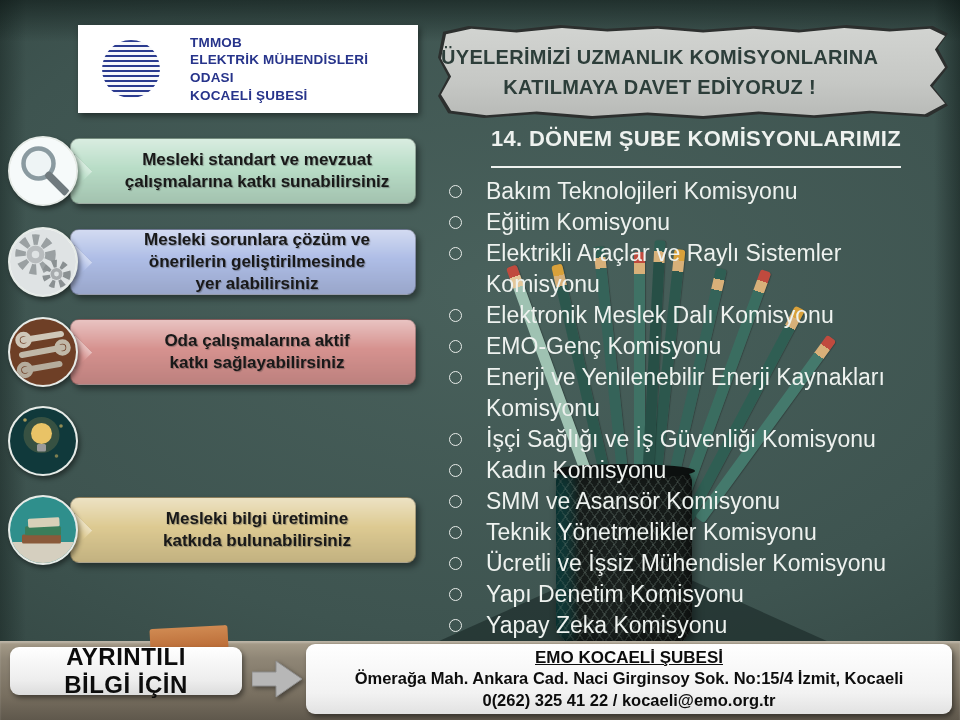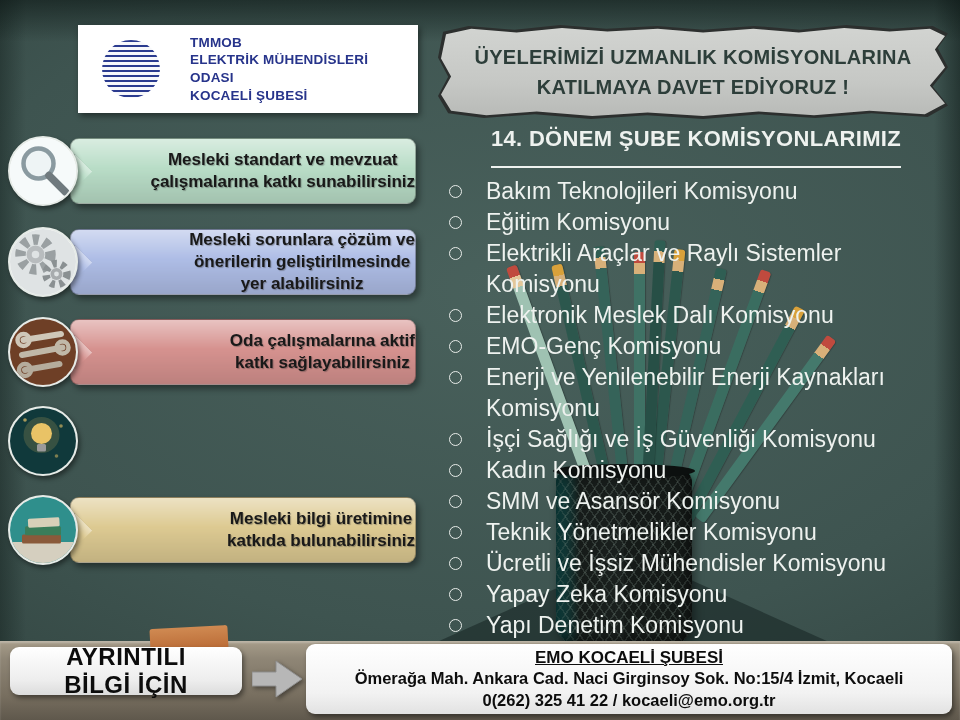--- a/index.html
+++ b/index.html
@@ -47,36 +47,36 @@
     box-shadow:2px 3px 6px rgba(0,0,0,.45);display:flex;align-items:center;padding:0 10px;box-sizing:border-box;}
   .logo-globe{width:58px;height:58px;border-radius:50%;flex:0 0 auto;margin-left:14px;
     background:repeating-linear-gradient(180deg,#2b3b8f 0 2.5px,#f7f8fb 2.5px 5px);}
   .logo-text{margin-left:30px;color:#27348b;font-weight:700;font-size:13.5px;line-height:1.3;letter-spacing:.2px;white-space:pre-line;}
   
   .invite-outer{position:absolute;left:438px;top:24px;width:510px;height:96px;z-index:5;background:#2c2f2e;
     clip-path:polygon(1% 8%,6% 2%,15% 6%,24% 1%,33% 5%,43% 2%,52% 6%,62% 2%,71% 6%,80% 1%,89% 5%,97% 2%,100% 10%,98% 25%,100% 45%,97% 65%,100% 85%,96% 97%,85% 93%,74% 98%,63% 94%,52% 99%,41% 95%,30% 99%,19% 94%,9% 98%,2% 93%,0% 75%,2% 55%,0% 35%);
     filter:drop-shadow(3px 4px 4px rgba(0,0,0,.45));}
   .invite-inner{position:absolute;inset:3px;background:linear-gradient(180deg,#d2d4d1 0,#c6c8c5 60%,#b8bab7 100%);
     clip-path:polygon(1% 8%,6% 2%,15% 6%,24% 1%,33% 5%,43% 2%,52% 6%,62% 2%,71% 6%,80% 1%,89% 5%,97% 2%,100% 10%,98% 25%,100% 45%,97% 65%,100% 85%,96% 97%,85% 93%,74% 98%,63% 94%,52% 99%,41% 95%,30% 99%,19% 94%,9% 98%,2% 93%,0% 75%,2% 55%,0% 35%);
-    display:flex;align-items:center;justify-content:center;}
+    display:flex;align-items:center;justify-content:flex-start;}
   .invite-text{font-size:20px;font-weight:700;color:#2d3e3a;text-align:center;line-height:1.5;letter-spacing:.3px;white-space:pre-line;}
   
   .commissions{position:absolute;left:442px;top:126px;width:508px;z-index:5;color:#eef2ef;}
   .commissions h2{margin:0;text-align:center;font-size:22px;font-weight:700;letter-spacing:.3px;}
   .commissions h2 span{display:inline-block;border-bottom:2px solid #eef2ef;padding-bottom:14px;text-align:right;}
   .commissions ul{list-style:none;margin:8px 0 0 0;padding:0;font-size:23px;line-height:31px;}
   .commissions li{position:relative;padding-left:44px;}
   .commissions li::before{content:"";position:absolute;left:7px;top:9px;width:11px;height:11px;border:1.5px solid #e8ece9;border-radius:50%;}
   
   .benefit{position:absolute;left:8px;width:408px;height:70px;z-index:5;}
   .benefit-banner{position:absolute;left:62px;top:2px;right:0;bottom:2px;border-radius:9px;
     border:1px solid rgba(0,0,0,.28);
     background-image:linear-gradient(180deg, rgba(255,255,255,.45) 0, rgba(255,255,255,0) 45%, rgba(0,0,0,.12) 100%);
     box-shadow:3px 4px 6px rgba(0,0,0,.4);
-    display:flex;align-items:center;justify-content:flex-end;}
+    display:flex;align-items:center;justify-content:center;}
   .benefit-notch{position:absolute;left:-9px;top:50%;width:24px;height:24px;margin-top:-12px;
     transform:rotate(45deg);background:inherit;border-left:1px solid rgba(0,0,0,.2);border-bottom:1px solid rgba(0,0,0,.2);}
   .benefit-text{position:relative;font-size:17px;font-weight:700;color:#191919;text-align:center;line-height:1.28;
     white-space:pre-line;text-shadow:1px 1px 1px rgba(40,40,40,.35);padding-left:28px;}
   .benefit-icon{position:absolute;left:0;top:0;width:70px;height:70px;border-radius:50%;z-index:2;overflow:hidden;
     border:2px solid #e6ebe7;box-sizing:border-box;box-shadow:2px 3px 5px rgba(0,0,0,.45);background:#fff;}
   .benefit-icon svg{display:block;width:100%;height:100%;}
   .b1{top:136px;} .b2{top:227px;} .b3{top:317px;} .b4{top:406px;} .b5{top:495px;}
   
   .cta-box{position:absolute;left:10px;top:647px;width:232px;height:48px;z-index:6;border-radius:9px;
@@ -134,22 +134,22 @@
       <li>Eğitim Komisyonu</li>
       <li>Elektrikli Araçlar ve Raylı Sistemler Komisyonu</li>
       <li>Elektronik Meslek Dalı Komisyonu</li>
       <li>EMO-Genç Komisyonu</li>
       <li>Enerji ve Yenilenebilir Enerji Kaynakları Komisyonu</li>
       <li>İşçi Sağlığı ve İş Güvenliği Komisyonu</li>
       <li>Kadın Komisyonu</li>
       <li>SMM ve Asansör Komisyonu</li>
       <li>Teknik Yönetmelikler Komisyonu</li>
       <li>Ücretli ve İşsiz Mühendisler Komisyonu</li>
+      <li>Yapı Denetim Komisyonu</li>
       <li>Yapay Zeka Komisyonu</li>
-      <li>Yapı Denetim Komisyonu</li>
     </ul>
   </div>
 
   <div class="benefit b1">
     <div class="benefit-banner" style="background-color: rgb(185, 221, 199);">
       <div class="benefit-notch"></div>
       <div class="benefit-text">Mesleki standart ve mevzuat
 çalışmalarına katkı sunabilirsiniz</div>
     </div>
     <div class="benefit-icon">

